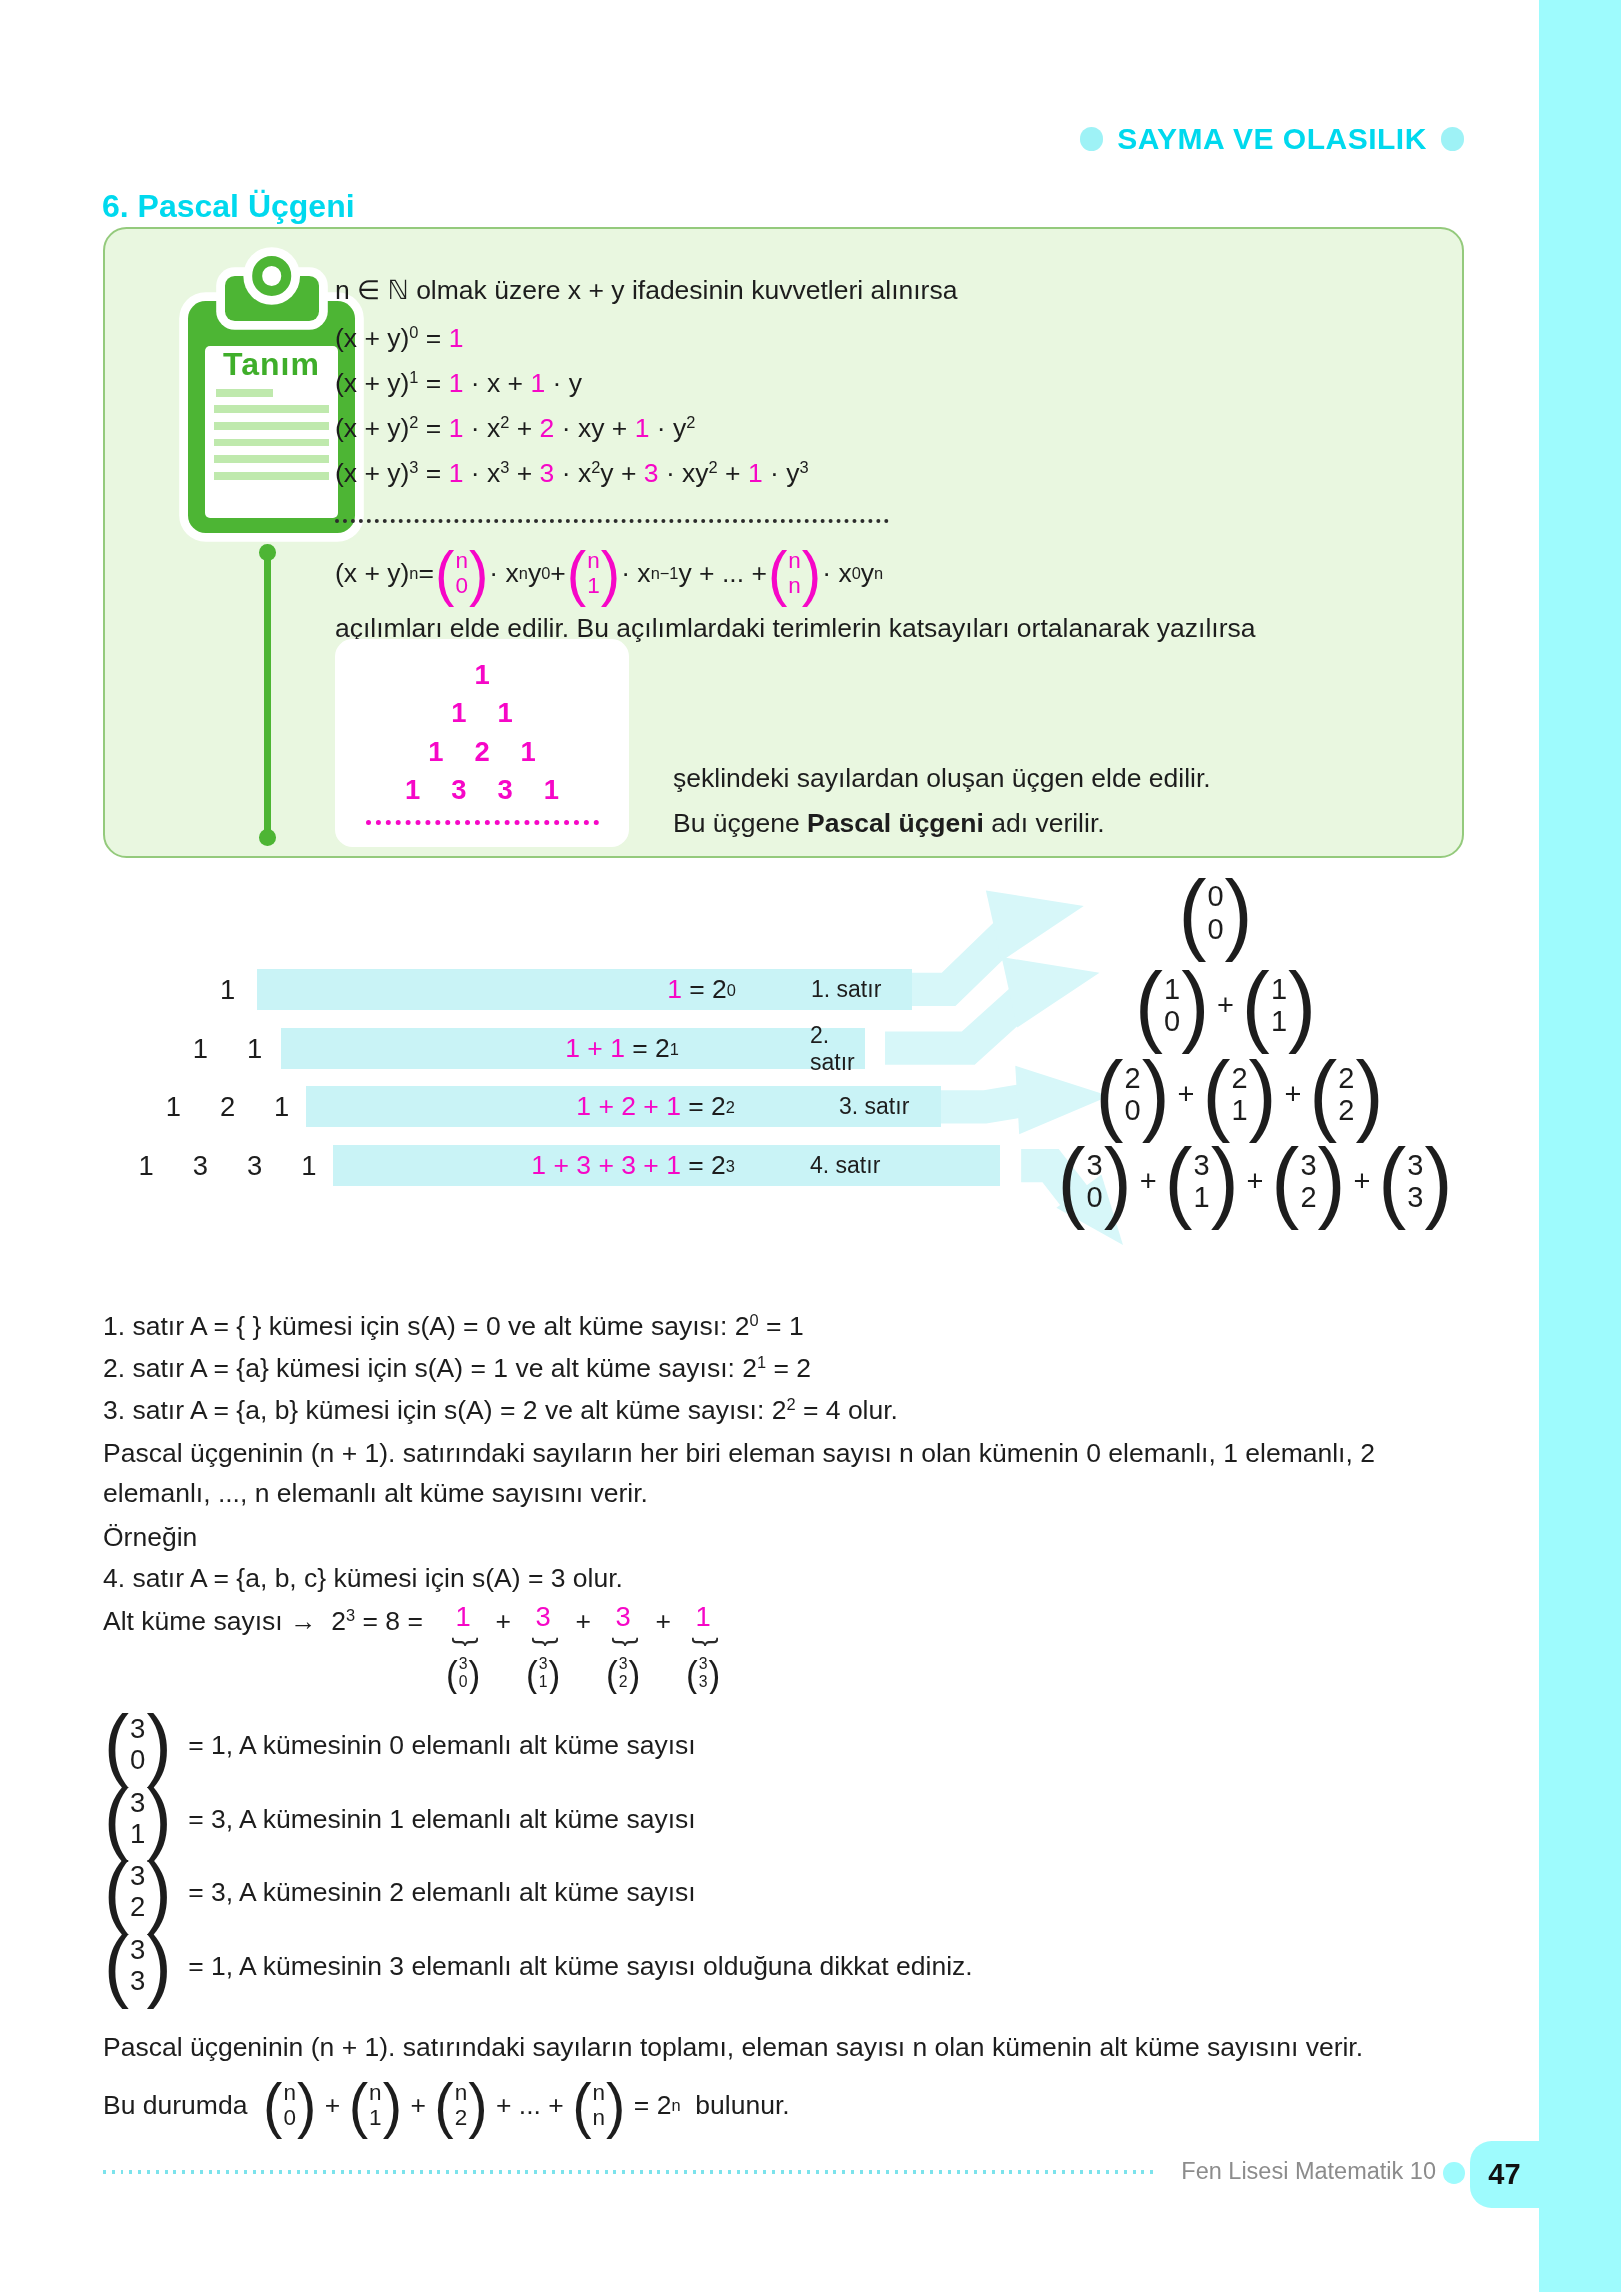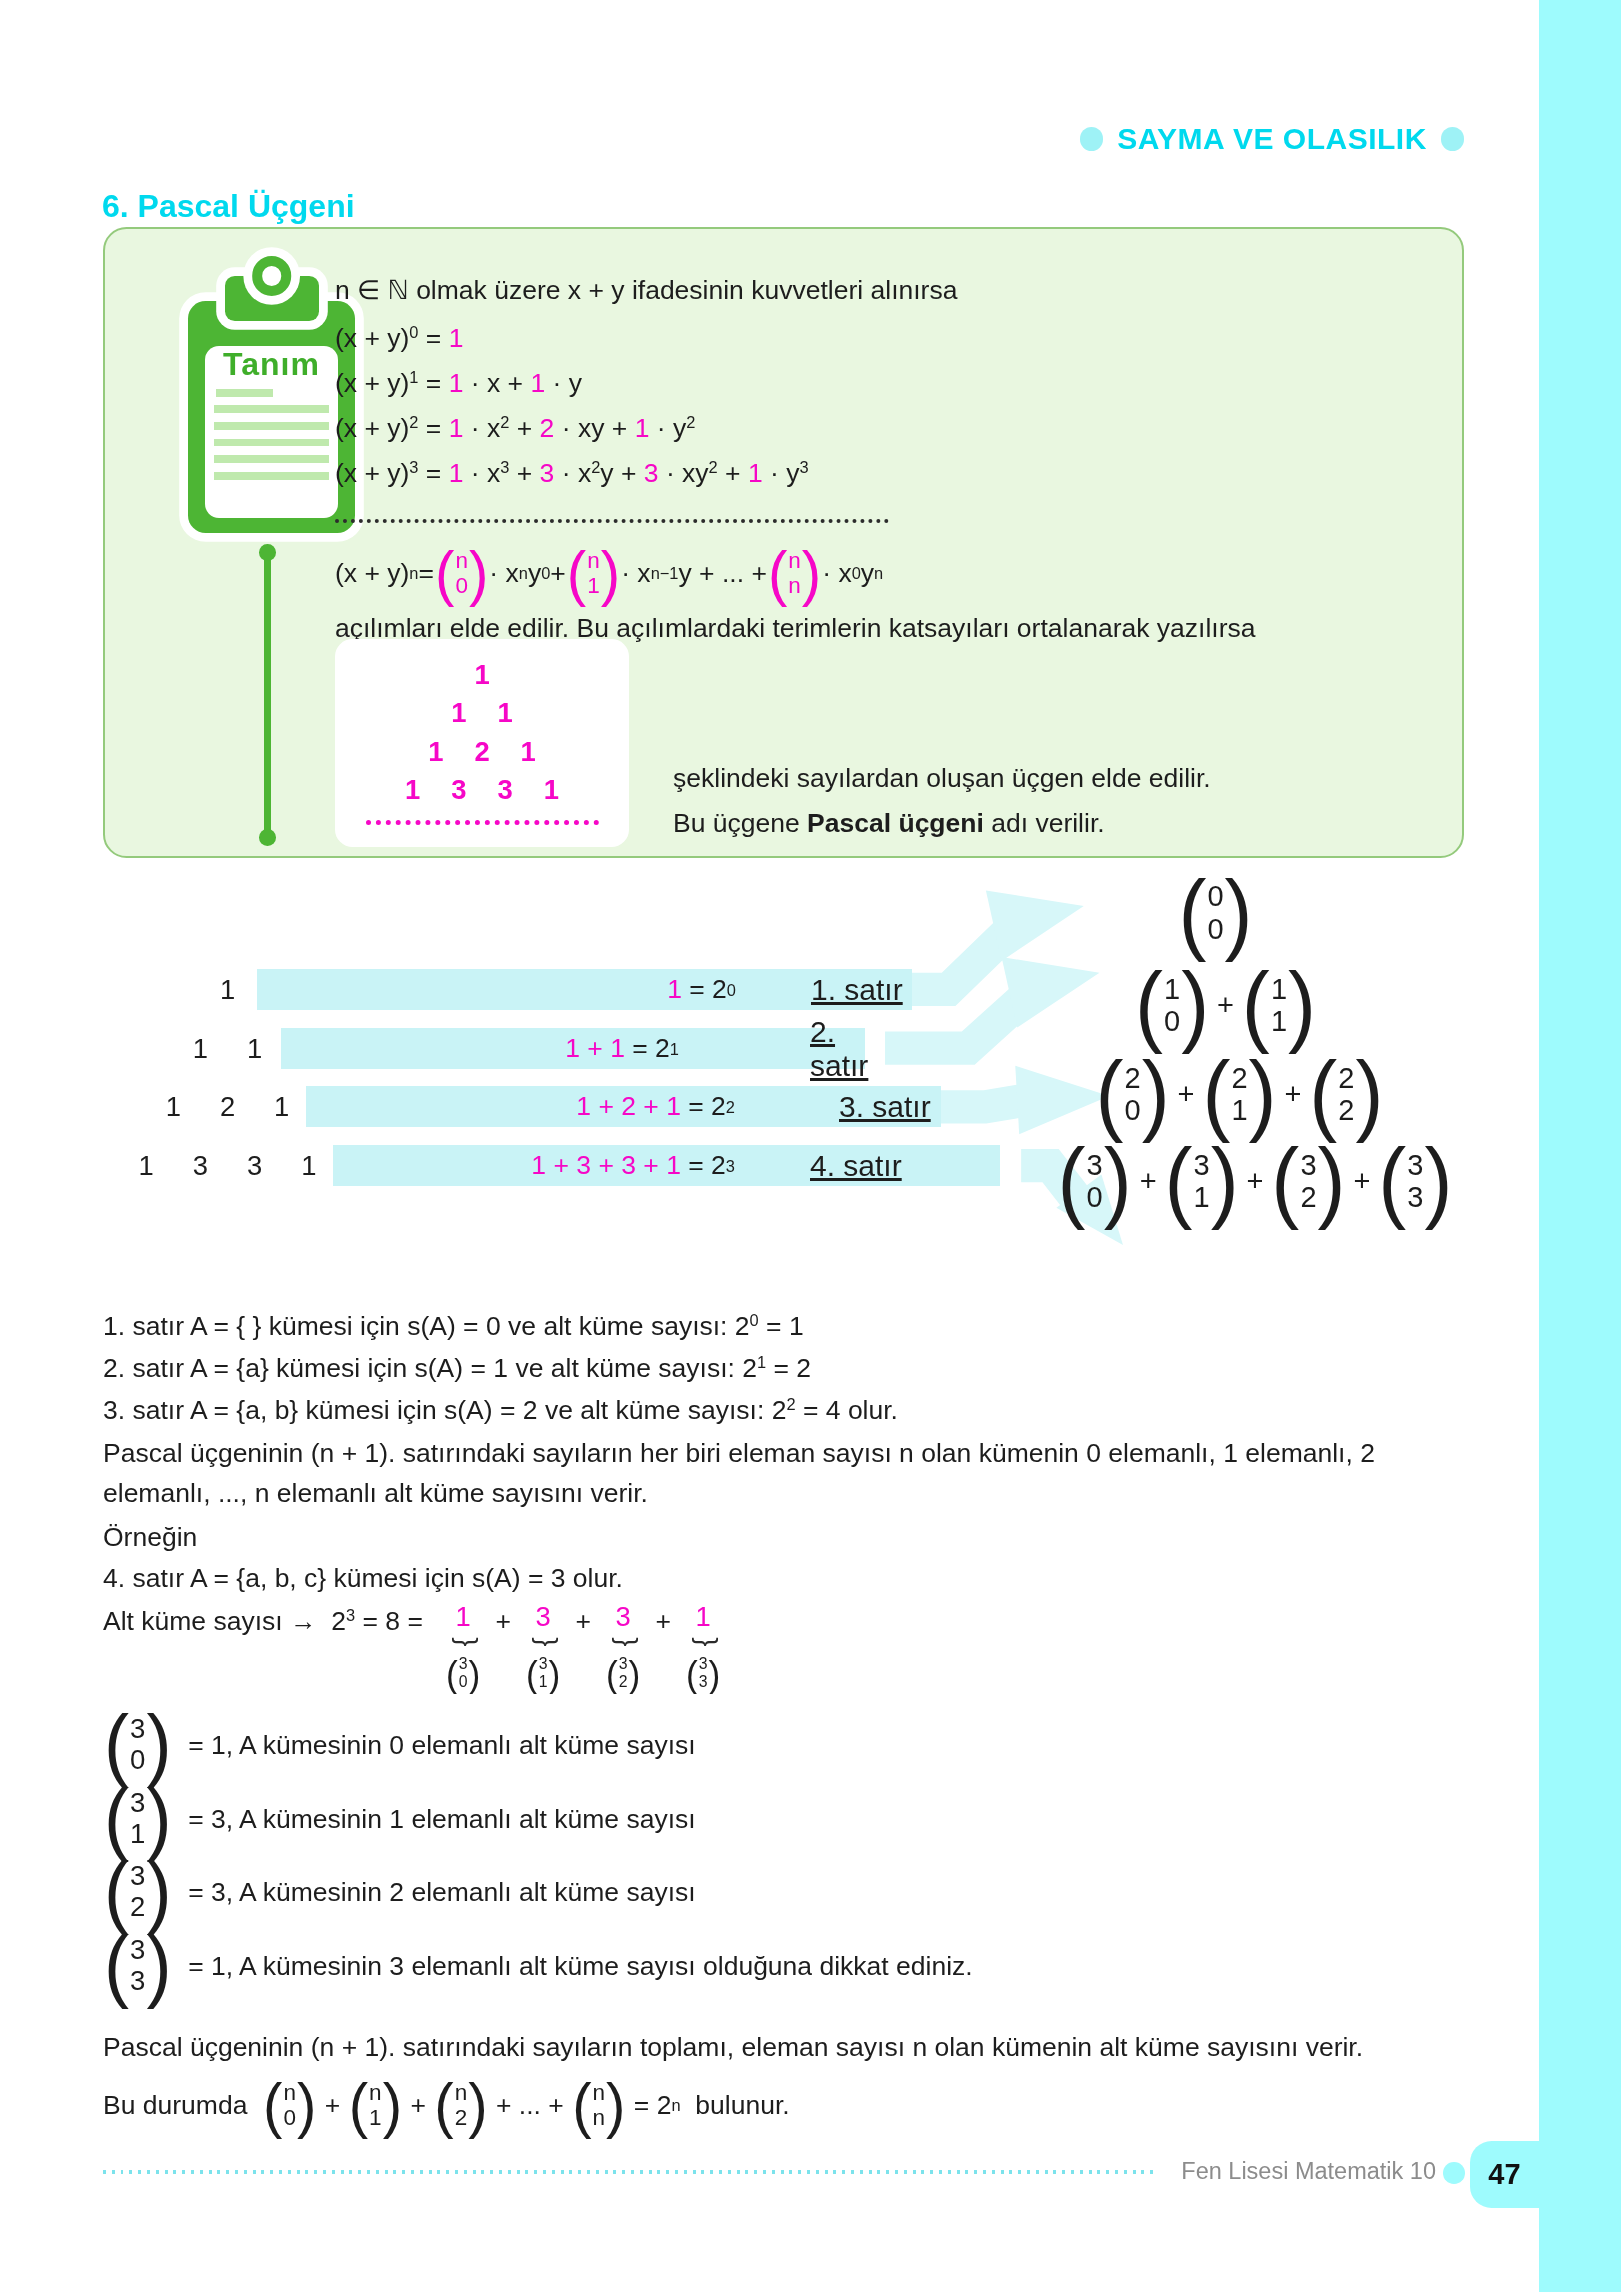--- a/index.html
+++ b/index.html
@@ -15,21 +15,21 @@
   .hdot{width:23.5px;height:23.5px;border-radius:50%;background:#9ef2f6;}
 
   .sec-title{position:absolute;left:102px;top:188px;font-size:32px;font-weight:bold;color:#00d9ee;}
 
   
   .defbox{position:absolute;left:103px;top:227px;width:1357px;height:627px;background:#e9f7e0;border:2.9px solid #94ca7c;border-radius:23.5px;}
 
   
   .clip{position:absolute;left:83px;top:37px;width:167px;height:267px;}
   .clip-body{position:absolute;top:35px;left:0;right:0;bottom:0;background:#4db534;border-radius:17.6px;box-shadow:0 0 0 8.8px #fff;}
-  .clip-paper{position:absolute;left:16.7px;right:16.7px;top:45px;bottom:14.7px;background:#fff;border-radius:14px;overflow:hidden;}
+  .clip-paper{position:absolute;left:16.7px;right:16.7px;top:45px;bottom:14.7px;background:#fff;border-radius:5px;overflow:hidden;}
   .tanim{color:#3fae2a;font-weight:bold;font-size:32px;text-align:center;letter-spacing:1px;margin-top:0px;}
   .stripe{height:7.8px;background:#bfe9ad;margin:8.8px 9.8px 0;}
   .stripe.short{width:42%;margin-left:11.8px;margin-top:5.9px;}
   .clip-top{position:absolute;top:9.8px;left:50%;transform:translateX(-50%);width:94px;height:45px;background:#4db534;border-radius:9.8px;box-shadow:0 0 0 8.8px #fff;z-index:1;}
   .clip-ring{position:absolute;top:-9.8px;left:50%;transform:translateX(-50%);width:19.6px;height:19.6px;background:#fff;border:10.8px solid #4db534;border-radius:50%;box-shadow:0 0 0 8.8px #fff;z-index:2;}
   .stick{position:absolute;left:159px;top:323px;width:6.9px;height:286px;background:#4db534;border-radius:3.9px;}
   .stick::before,.stick::after{content:"";position:absolute;left:-4.9px;width:16.7px;height:16.7px;border-radius:50%;background:#4db534;}
   .stick::before{top:-7.8px;} .stick::after{bottom:-7.8px;}
 
   .dline{position:absolute;left:230px;font-size:26.5px;white-space:nowrap;}
@@ -54,21 +54,21 @@
   .binom .bs span{line-height:1.12;}
   .dline .binom .bp,.p4 .binom .bp,.l-gen .binom .bp{font-size:2.2em;}
   .dline .binom .bs,.p4 .binom .bs,.l-gen .binom .bs{font-size:.85em;}
 
   
   .diagram{position:absolute;left:0;top:863px;width:1539px;height:470px;}
   .diagram svg{position:absolute;left:0;top:0;}
   .trirow{position:absolute;left:51px;width:353px;display:flex;justify-content:center;gap:39px;font-size:27.4px;line-height:41px;height:41px;}
   .bar{position:absolute;height:41px;background:#c9f3f6;}
   .bar .eq{position:absolute;top:0;height:41px;display:flex;align-items:center;font-size:26.5px;white-space:pre;}
-  .bar .lbl{position:absolute;top:0;height:41px;display:flex;align-items:center;font-size:30px;text-decoration:underline;}
+  .bar .lbl{position:absolute;top:0;height:41px;display:flex;align-items:center;font-size:23px;}
   .brow{position:absolute;display:flex;align-items:center;justify-content:center;}
   .brow .binom{font-size:29px;}
   .brow .binom .bp{font-size:2.9em;}
   .brow .binom .bs{font-size:1em;}
   .brow .txt{font-size:29px;margin:0 6.9px;}
 
   
   .prose-block{position:absolute;left:103px;width:1374px;font-size:26.5px;line-height:40px;}
   .sumline{position:absolute;left:103px;display:flex;align-items:flex-start;font-size:26.5px;}
   .sumline .sum-prefix{padding-top:3.9px;white-space:pre;}

